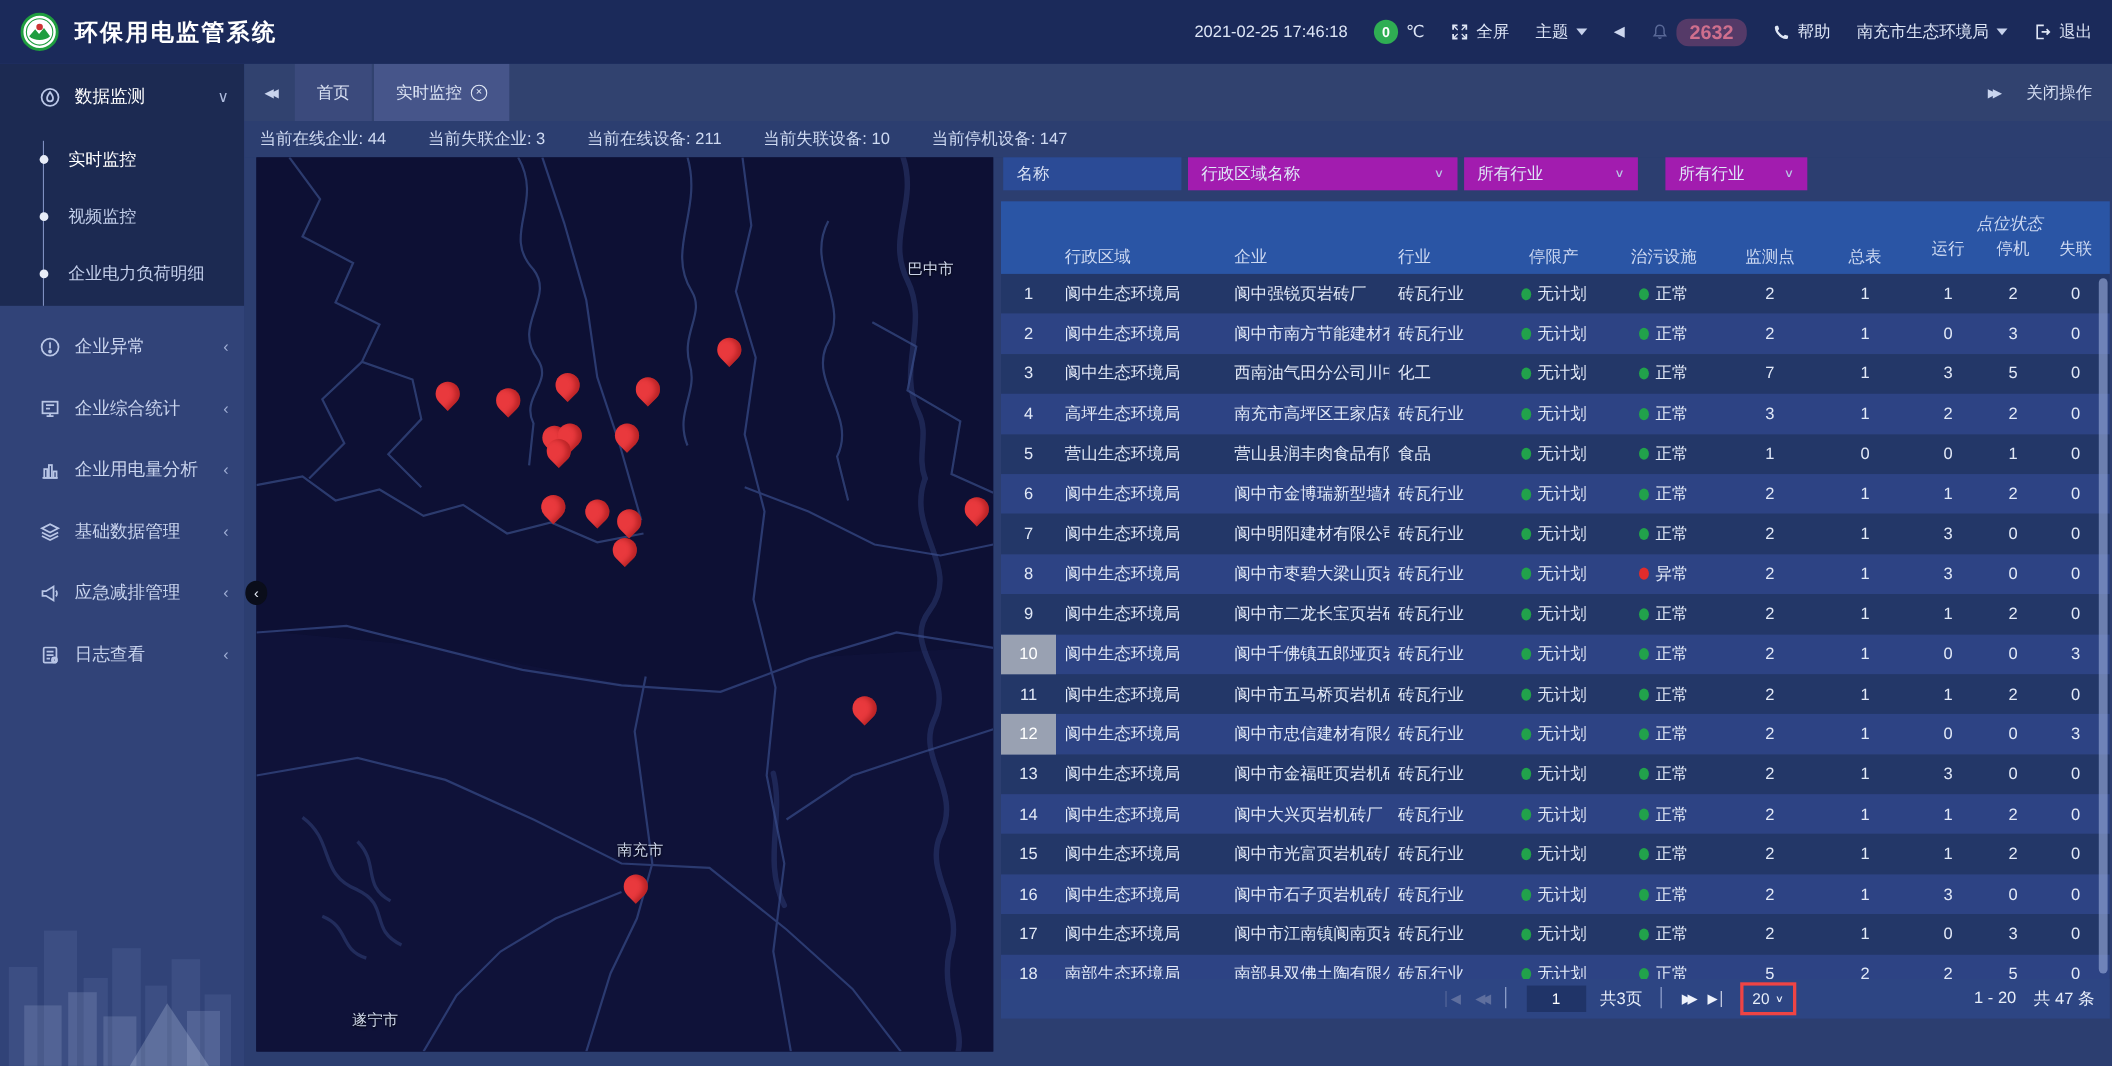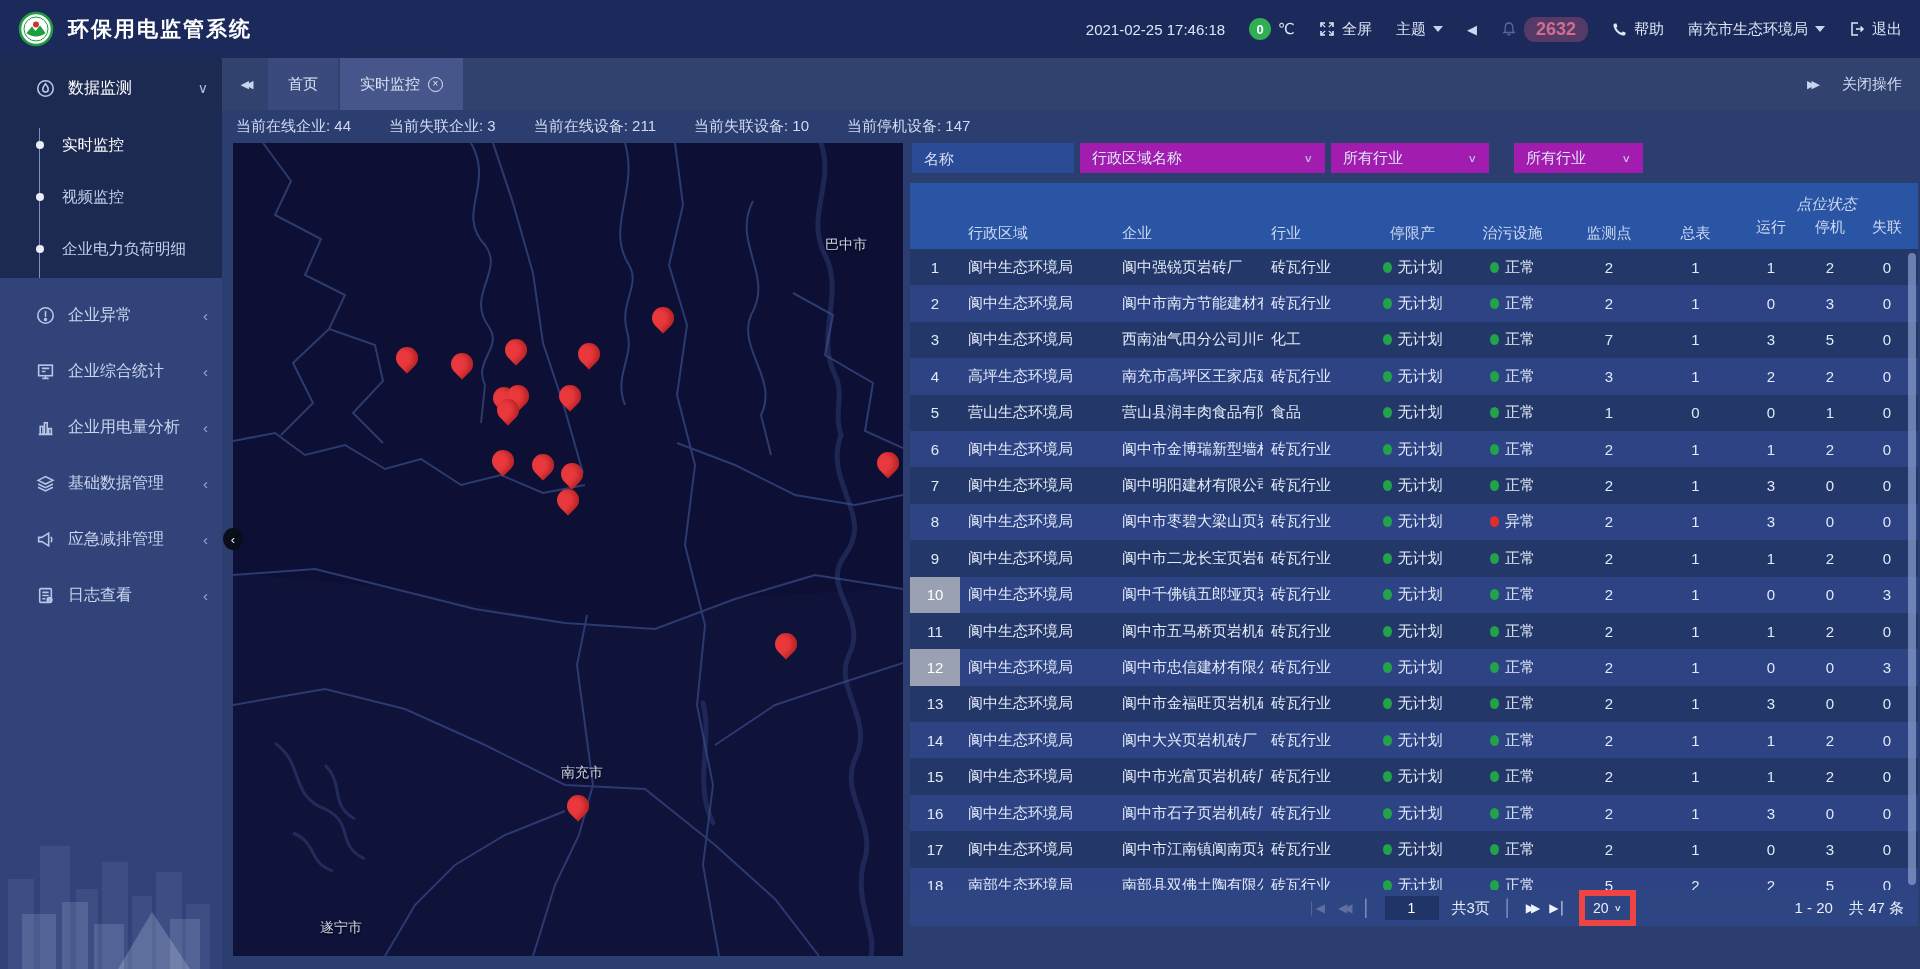--- a/index.html
+++ b/index.html
@@ -116,21 +116,21 @@
   
   .pager { position:absolute; left:0; top:747px; width:1008px; height:36px; background:#2d4583;
     display:flex; align-items:center; color:#e8eef9; font-size:15px; z-index:5; }
   .pg-center { display:flex; align-items:center; gap:13px; margin:0 auto; position:relative; left:58px; }
   .pg-ico { font-size:12px; cursor:pointer; }
   .pg-ico.disabled { color:#5f6f9e; }
   .pg-ico.on { color:#eef2fb; }
   .pg-sep { color:#8fa0cc; font-size:16px; }
   .pg-input { width:54px; height:24px; background:#203468; border:none; color:#fff; text-align:center;
     font-size:14px; font-family:inherit; outline:none; }
-  .pg-size { display:flex; align-items:center; gap:5px; border:6px solid #ef4444; height:16px;
+  .pg-size { display:flex; align-items:center; gap:5px; border:3px solid #ef4444; height:16px;
     padding:12px 8px; cursor:pointer; font-size:14px; }
   .pg-size .chev { font-size:11px; transform:scaleY(.8); }
   .pg-total { position:absolute; right:14px; display:flex; gap:16px; }
   svg.icn { display:block; }
 </style>
 </head>
 <body>
 
 <div class="app">
 

